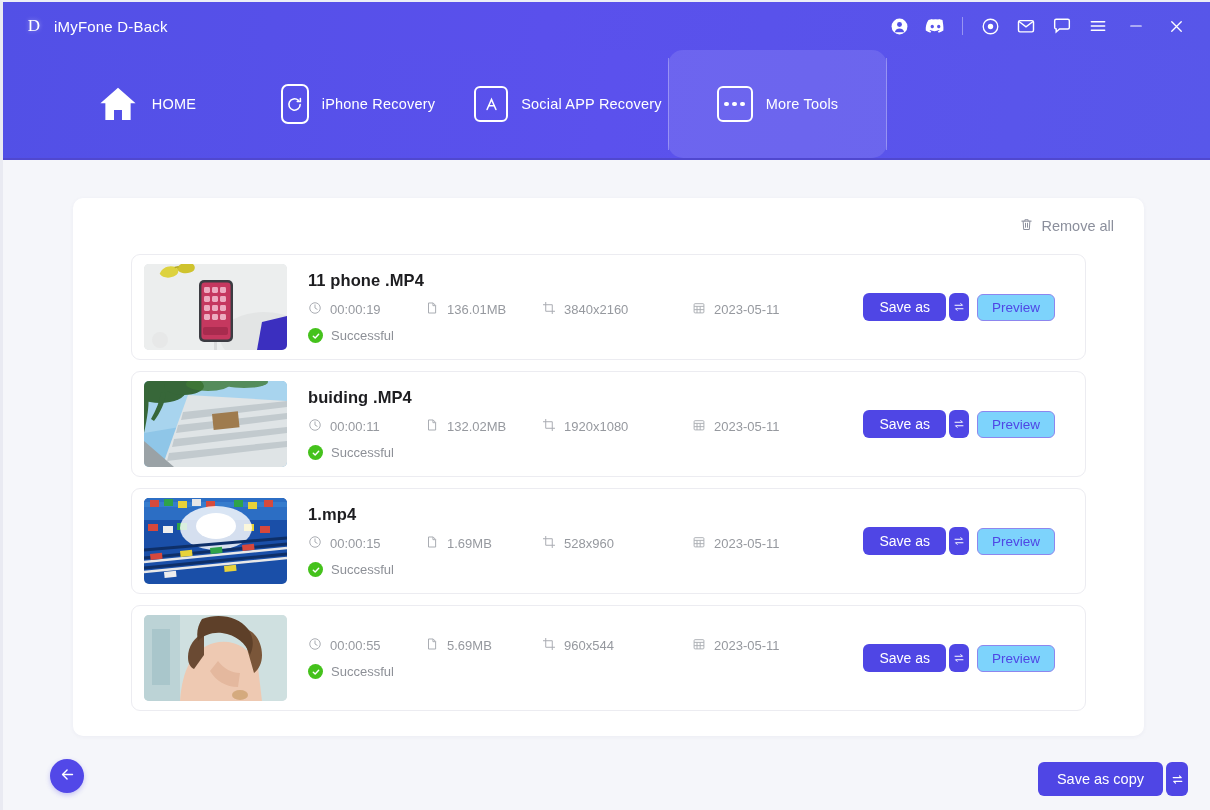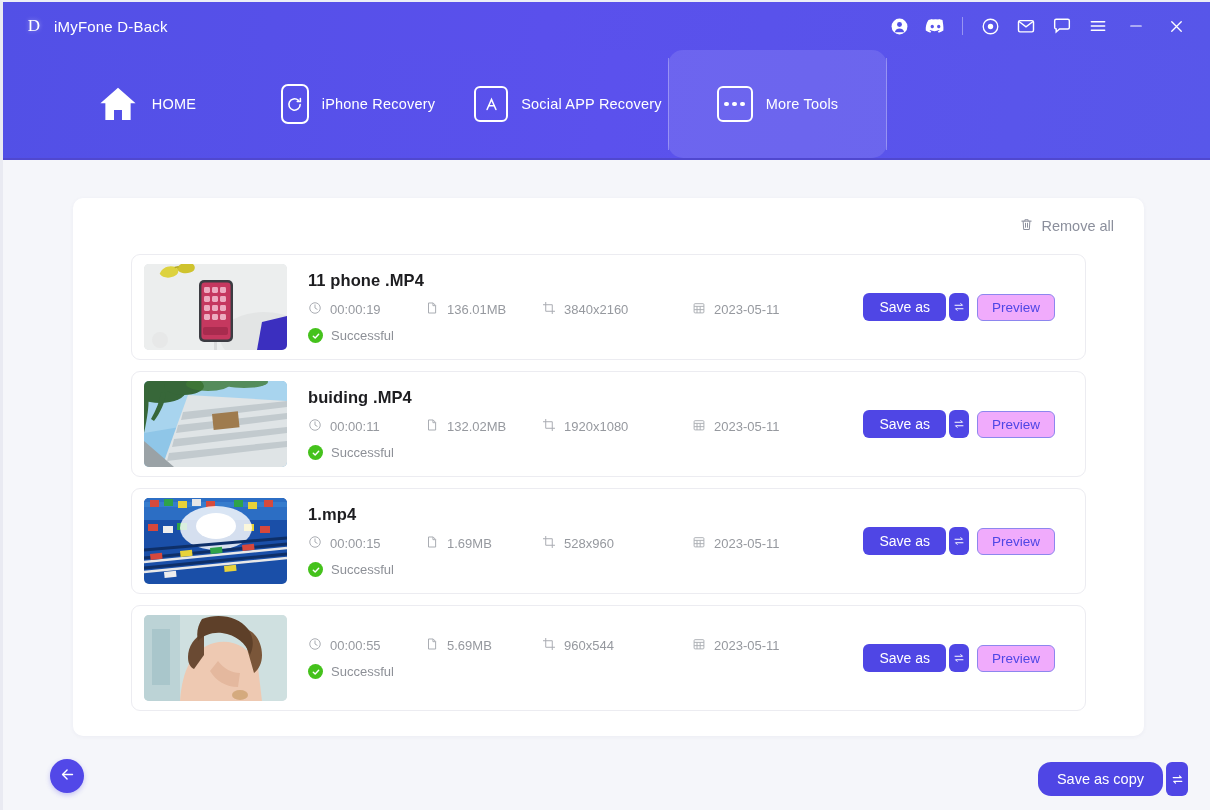--- a/index.html
+++ b/index.html
@@ -141,37 +141,37 @@
     padding: 0 16px; height: 28px; cursor: pointer;
     white-space: nowrap;
   }
   .btn-caret {
     background: #4f46e5; color: #fff; border: none;
     border-radius: 6px; width: 20px; height: 28px;
     display: flex; align-items: center; justify-content: center;
     cursor: pointer; font-size: 12px; line-height: 1;
   }
   .btn-outline {
-    background: #f0abfc; color: #4f46e5; border: 1px solid #8d86ee;
+    background: #7dd3fc; color: #4f46e5; border: 1px solid #8d86ee;
     border-radius: 6px; font-size: 13.5px; font-family: inherit;
     padding: 0 14px; height: 27px; cursor: pointer; white-space: nowrap;
   }
 
   
   .backbtn {
     position: absolute; left: 47px; bottom: 17px;
     width: 34px; height: 34px; border-radius: 50%;
     background: #5248e8; display: flex; align-items: center; justify-content: center;
     cursor: pointer; box-shadow: 0 2px 5px rgba(82,72,232,.30);
   }
   .bottom-right {
     position: absolute; right: 22px; bottom: 14px;
     display: flex; align-items: stretch; gap: 3px;
   }
-  .btn-primary.lg { height: 34px; font-size: 14.5px; padding: 0 19px; border-radius: 13px; }
+  .btn-primary.lg { height: 34px; font-size: 14.5px; padding: 0 19px; }
   .btn-caret.lg { height: 34px; width: 22px; }
 </style>
 </head>
 <body>
 
 <div id="app">
 
   <div class="titlebar">
     <div class="brand">
       <span class="brand-logo">D</span>

